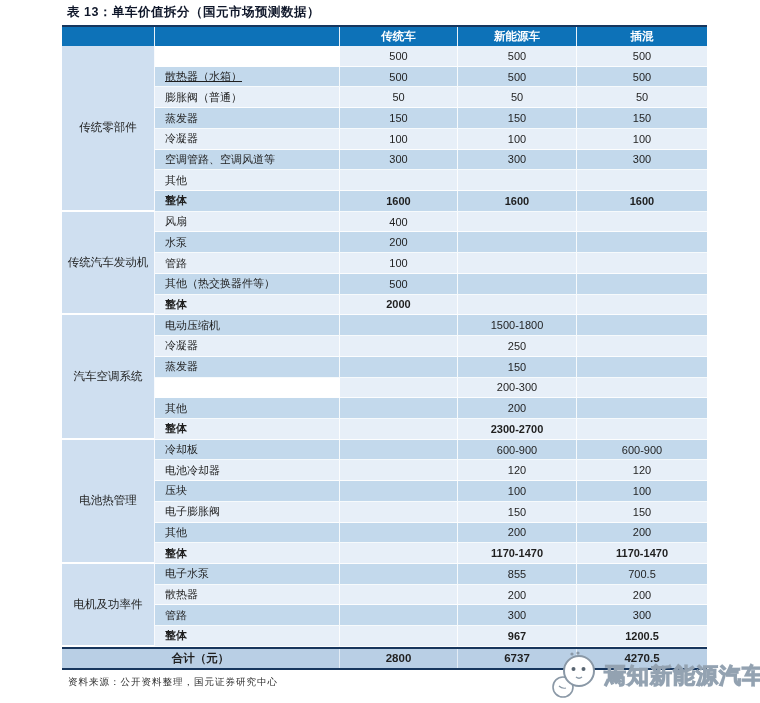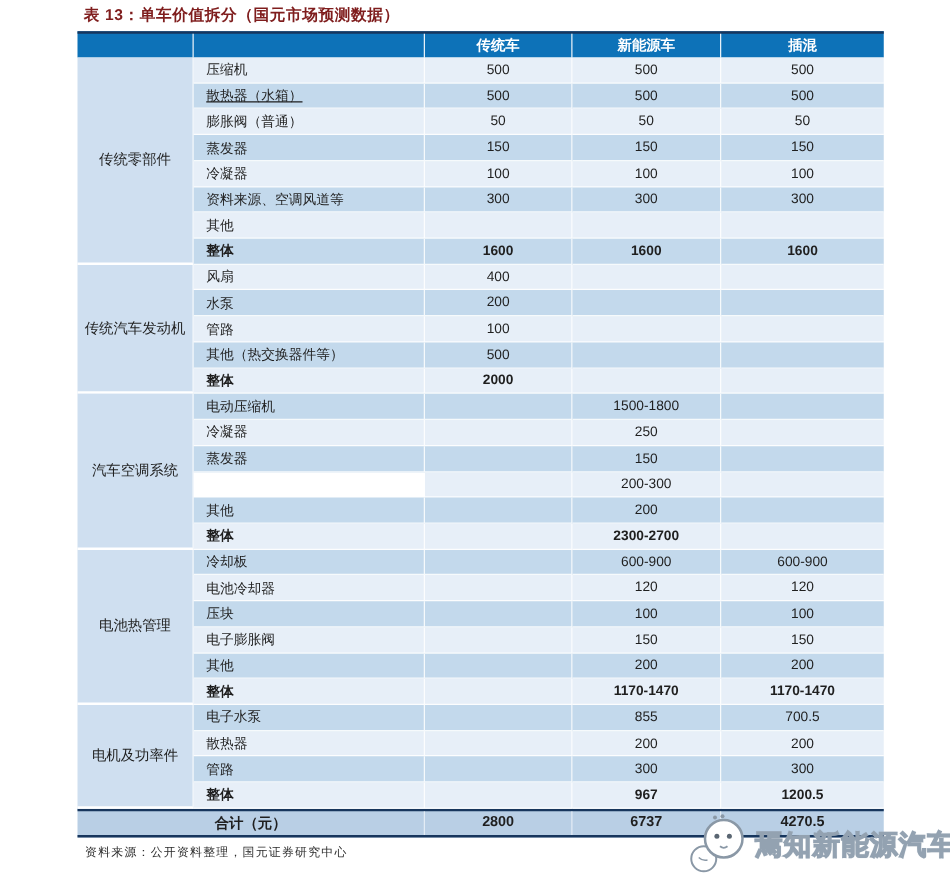--- a/index.html
+++ b/index.html
@@ -11,21 +11,21 @@
     height: 703px;
     background: #ffffff;
     overflow: hidden;
   }
   .doc-title {
     position: absolute;
     left: 67px;
     top: 4px;
     font-size: 12.5px;
     font-weight: bold;
-    color: #7f1d1d;
+    color: #0f172a;
     letter-spacing: 0.5px;
     white-space: nowrap;
   }
   #tbl {
     position: absolute;
     left: 62px;
     top: 25px;
     width: 645px;
   }
   .hdr-row {
@@ -134,41 +134,40 @@
     <div class="hdr-row">
       <div class="hdr-cell"></div>
       <div class="hdr-cell"></div>
       <div class="hdr-cell">传统车</div>
       <div class="hdr-cell">新能源车</div>
       <div class="hdr-cell">插混</div>
     </div>
 
     <div id="tbl-body">
         <div class="cell group-cell" style="grid-area: 1 / 1 / span 8;">传统零部件</div>
-        <div class="cell item-cell row-light" style="grid-area: 1 / 2;">压缩机</div>
         <div class="cell val-cell row-light" style="grid-area: 1 / 3;">500</div>
         <div class="cell val-cell row-light" style="grid-area: 1 / 4;">500</div>
         <div class="cell val-cell row-light c5" style="grid-area: 1 / 5;">500</div>
         <div class="cell item-cell row-dark" style="grid-area: 2 / 2; text-decoration: underline;">散热器（水箱）</div>
         <div class="cell val-cell row-dark" style="grid-area: 2 / 3;">500</div>
         <div class="cell val-cell row-dark" style="grid-area: 2 / 4;">500</div>
         <div class="cell val-cell row-dark c5" style="grid-area: 2 / 5;">500</div>
         <div class="cell item-cell row-light" style="grid-area: 3 / 2;">膨胀阀（普通）</div>
         <div class="cell val-cell row-light" style="grid-area: 3 / 3;">50</div>
         <div class="cell val-cell row-light" style="grid-area: 3 / 4;">50</div>
         <div class="cell val-cell row-light c5" style="grid-area: 3 / 5;">50</div>
         <div class="cell item-cell row-dark" style="grid-area: 4 / 2;">蒸发器</div>
         <div class="cell val-cell row-dark" style="grid-area: 4 / 3;">150</div>
         <div class="cell val-cell row-dark" style="grid-area: 4 / 4;">150</div>
         <div class="cell val-cell row-dark c5" style="grid-area: 4 / 5;">150</div>
         <div class="cell item-cell row-light" style="grid-area: 5 / 2;">冷凝器</div>
         <div class="cell val-cell row-light" style="grid-area: 5 / 3;">100</div>
         <div class="cell val-cell row-light" style="grid-area: 5 / 4;">100</div>
         <div class="cell val-cell row-light c5" style="grid-area: 5 / 5;">100</div>
-        <div class="cell item-cell row-dark" style="grid-area: 6 / 2;">资料来源、空调风道等</div>
+        <div class="cell item-cell row-dark" style="grid-area: 6 / 2;">空调管路、空调风道等</div>
         <div class="cell val-cell row-dark" style="grid-area: 6 / 3;">300</div>
         <div class="cell val-cell row-dark" style="grid-area: 6 / 4;">300</div>
         <div class="cell val-cell row-dark c5" style="grid-area: 6 / 5;">300</div>
         <div class="cell item-cell row-light" style="grid-area: 7 / 2;">其他</div>
         <div class="cell val-cell row-light" style="grid-area: 7 / 3;"></div>
         <div class="cell val-cell row-light" style="grid-area: 7 / 4;"></div>
         <div class="cell val-cell row-light c5" style="grid-area: 7 / 5;"></div>
         <div class="cell item-cell row-dark bold-row" style="grid-area: 8 / 2;">整体</div>
         <div class="cell val-cell row-dark bold-row" style="grid-area: 8 / 3;">1600</div>
         <div class="cell val-cell row-dark bold-row" style="grid-area: 8 / 4;">1600</div>

